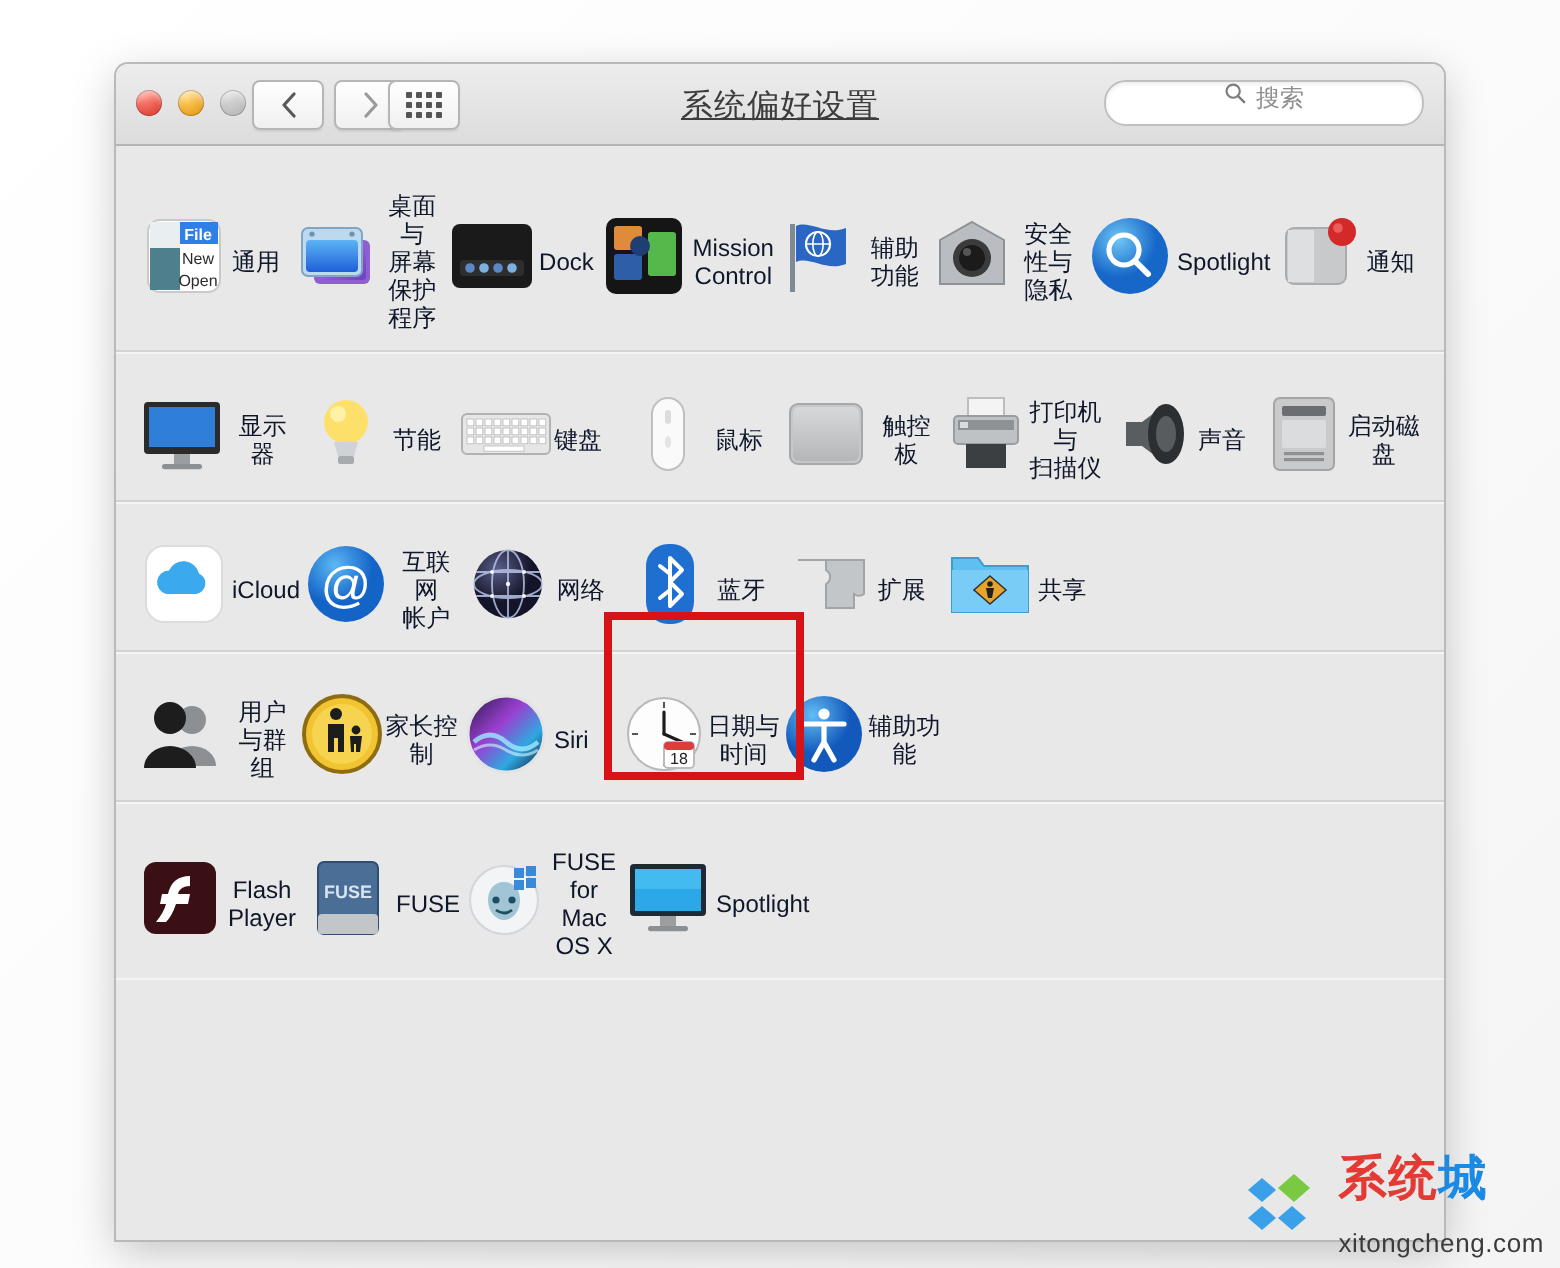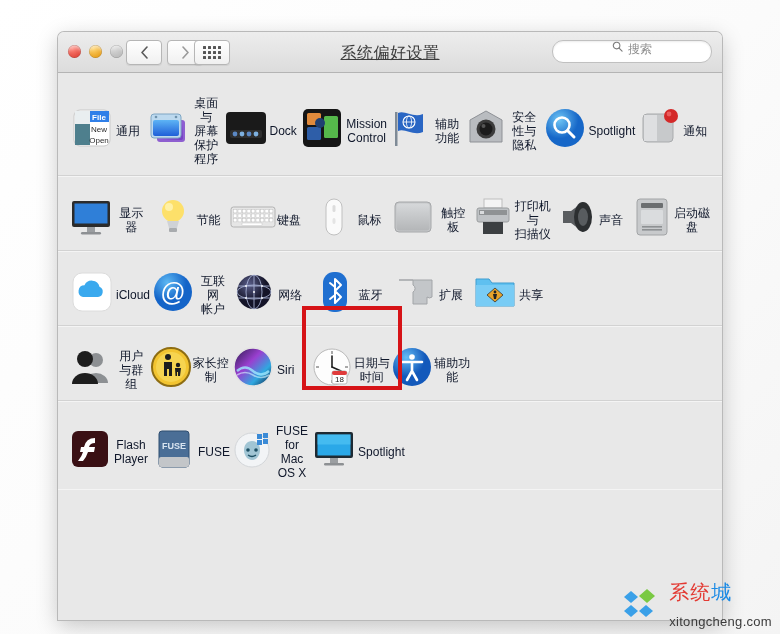--- a/index.html
+++ b/index.html
@@ -120,21 +120,21 @@
     z-index: 40;
   }
 
   
   .watermark {
     position:absolute; right: 8px; bottom: 6px;
     display:flex; align-items:center; gap:7px;
     z-index: 60;
   }
   .wm-text { display:flex; flex-direction:column; line-height:1; }
-  .wm-cn { font-size: 20px; font-weight: 400; color:#e33a33; letter-spacing:1px; }
+  .wm-cn { font-size: 24px; font-weight: 700; color:#e33a33; letter-spacing:1px; }
   .wm-cn .blue { color:#1b8ae5; }
   .wm-url { font-size: 13px; color:#3b3b3b; letter-spacing:.3px; margin-top:13px;}
   .wm-logo { width: 40px; height: 36px; }
 </style>
 </head>
 <body>
 
 <div id="root">
 
   <div class="window">

